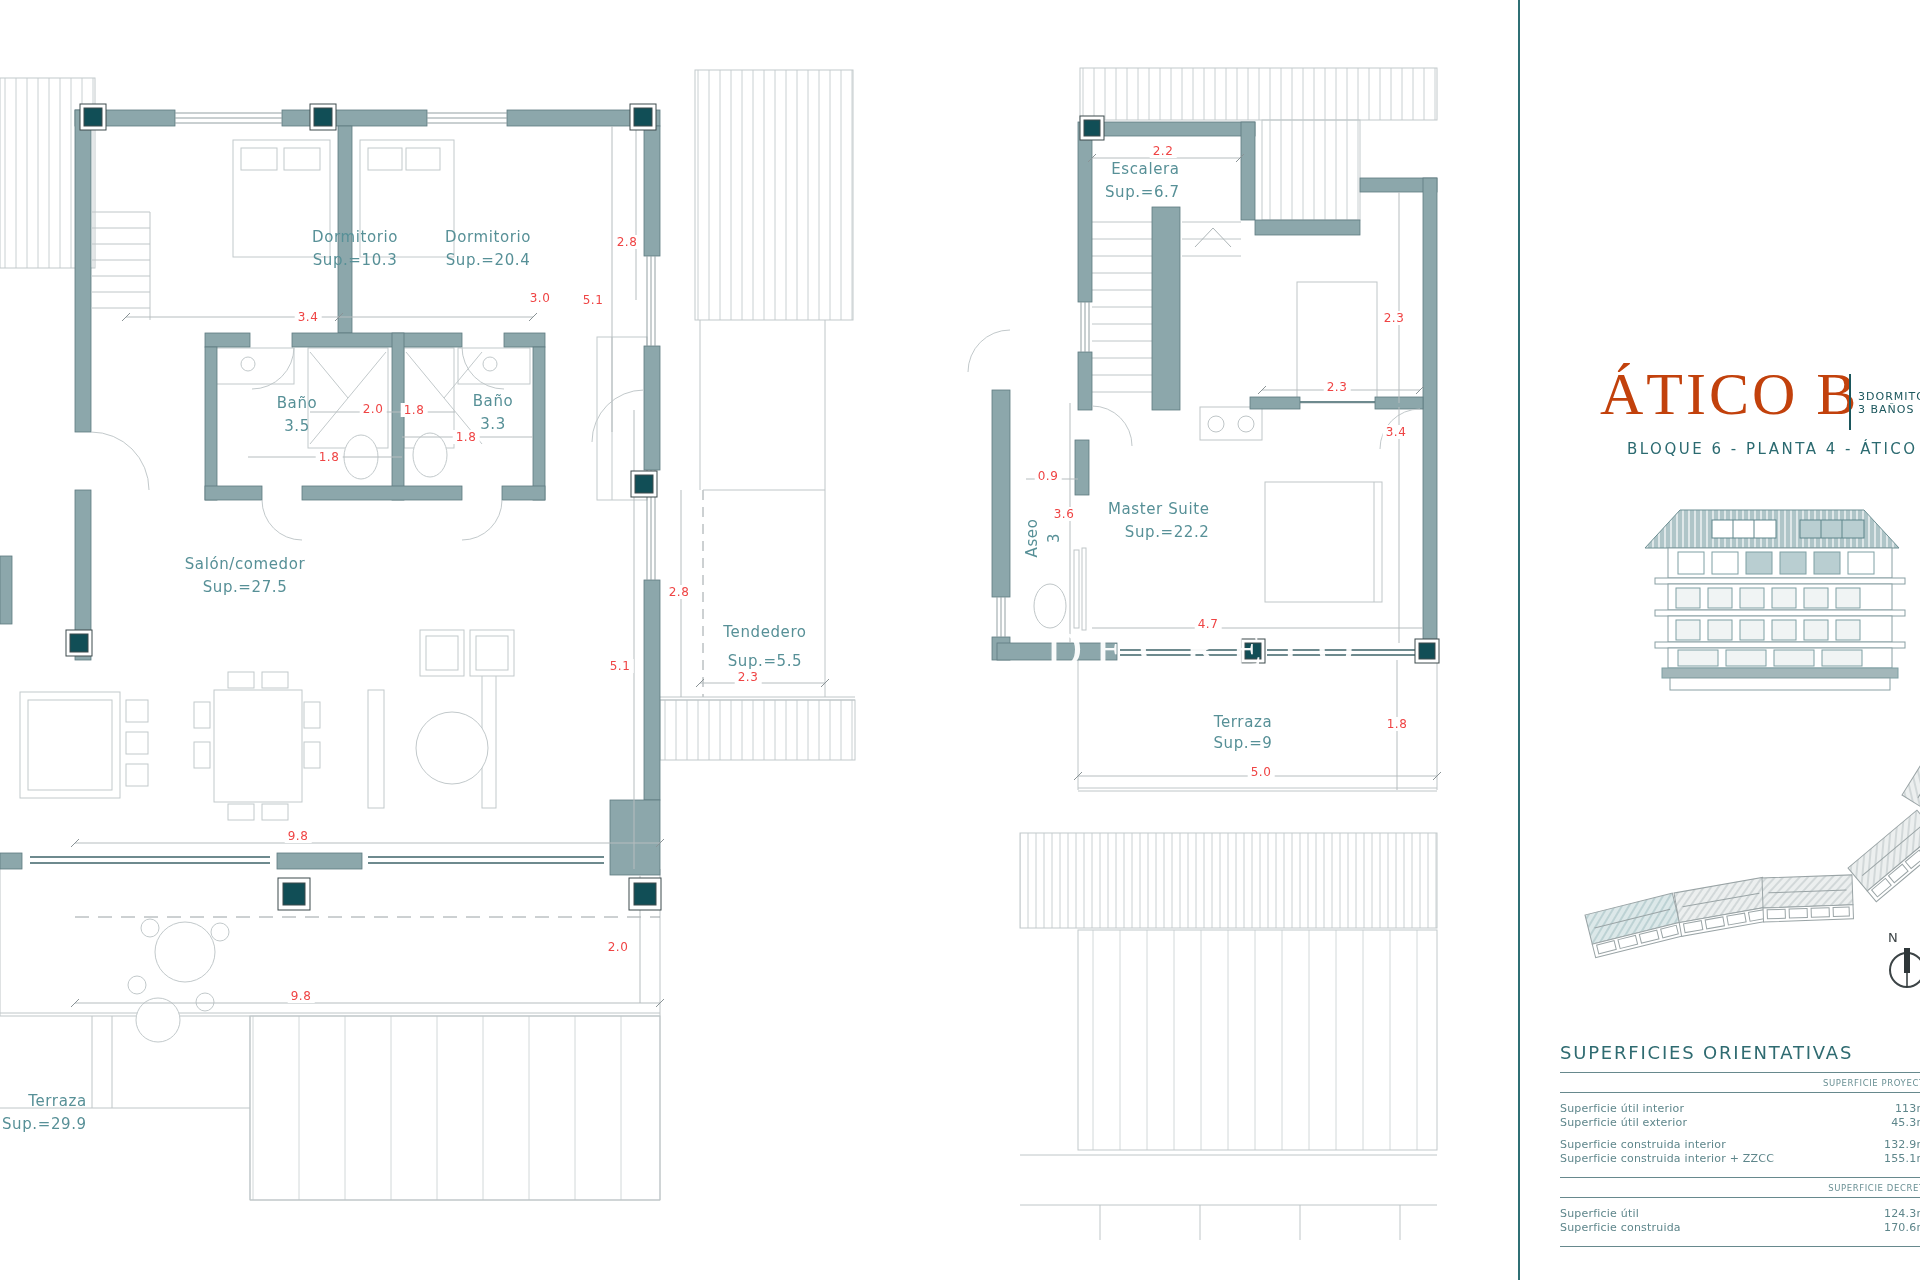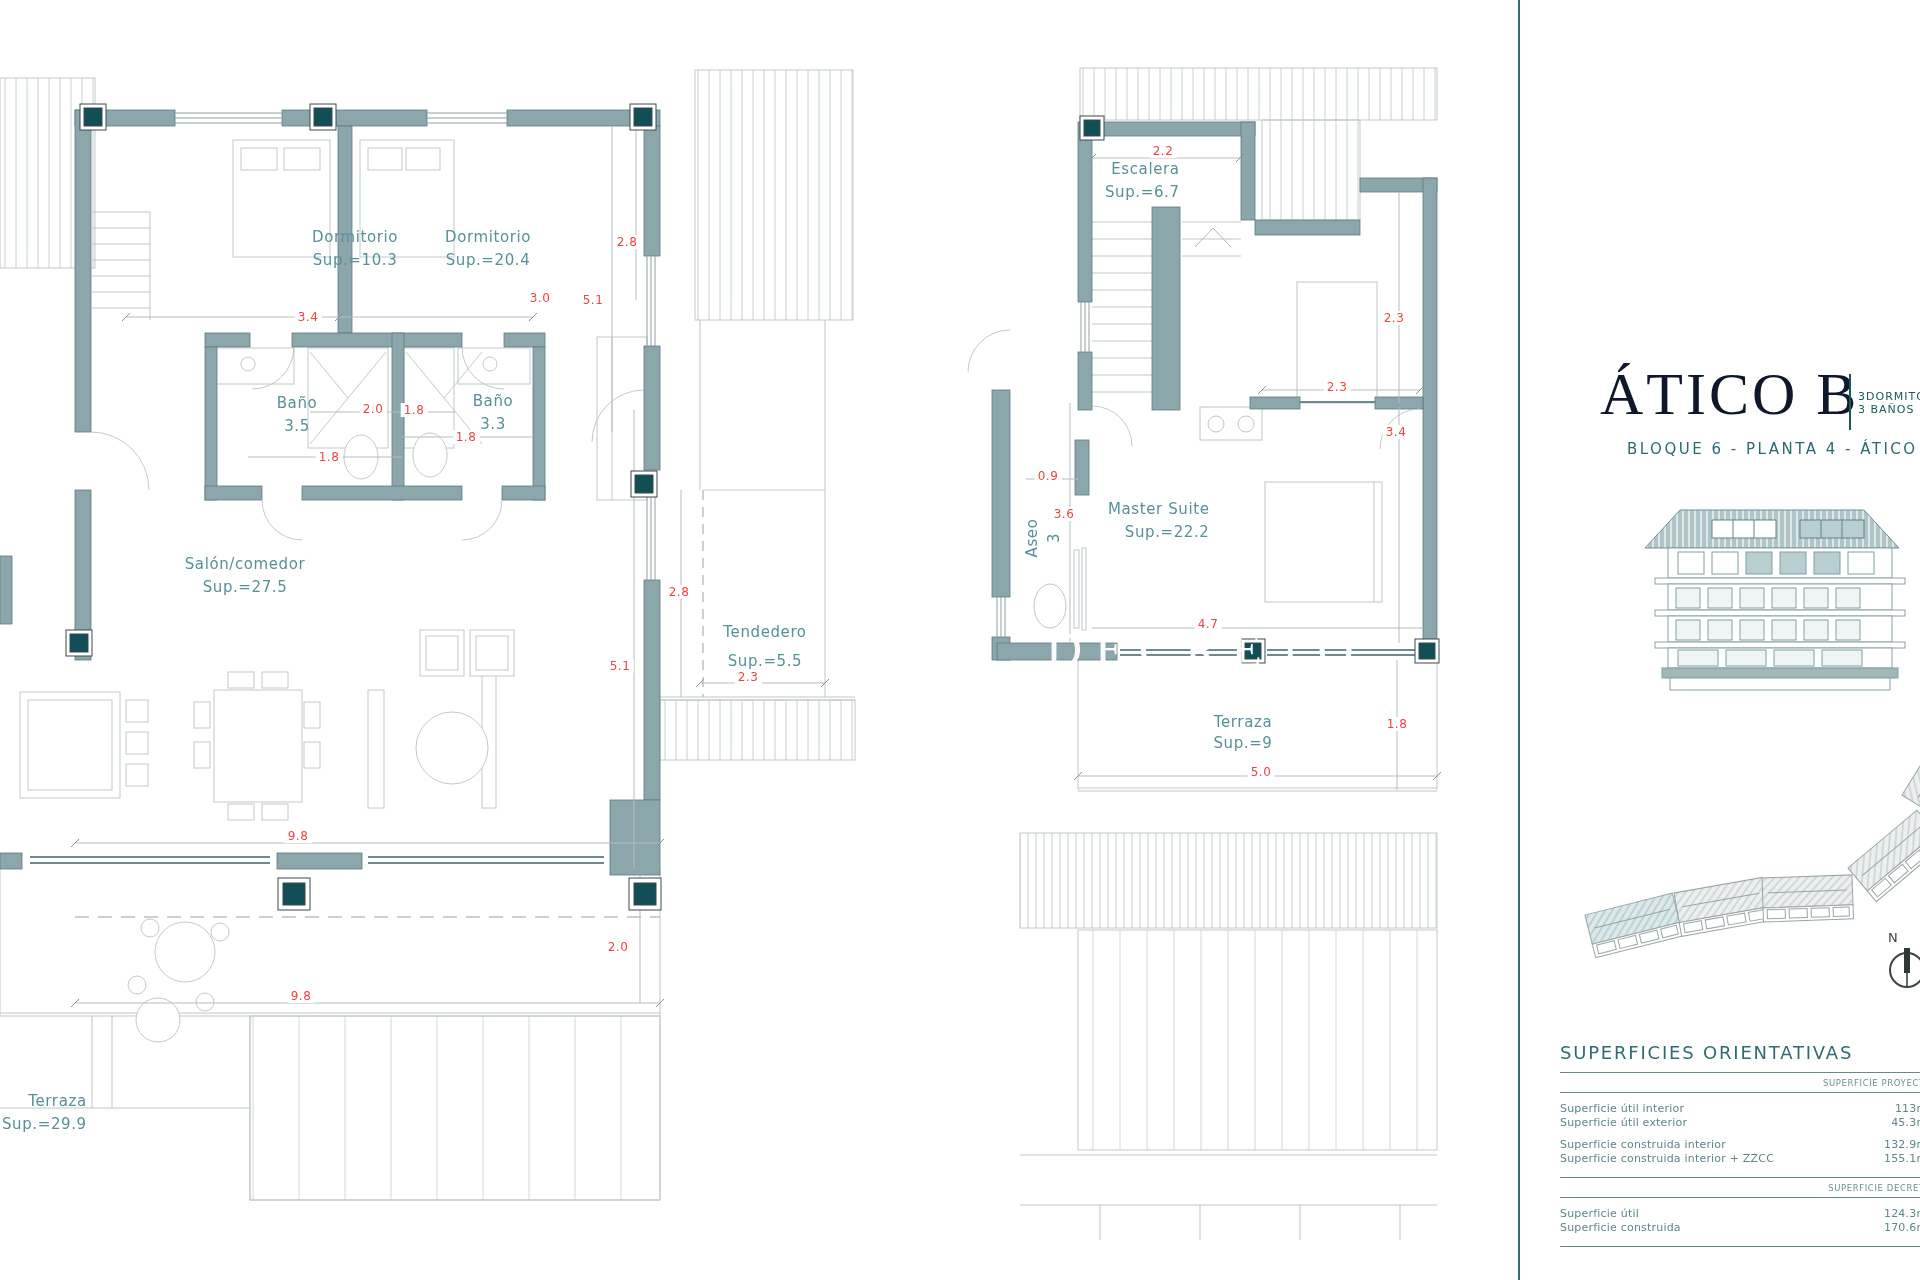--- a/index.html
+++ b/index.html
@@ -8,21 +8,21 @@
   .room{position:absolute;transform:translateX(-50%);color:#579097;font-size:15px;line-height:23px;
         letter-spacing:.6px;text-align:center;white-space:nowrap;z-index:4}
   .room span{display:block}
   .room.la{transform:none;text-align:right}
   .dim{position:absolute;transform:translate(-50%,-50%);font-size:12px;color:#ef4444;background:#fff;
        padding:0 3px;letter-spacing:.5px;white-space:nowrap;z-index:3}
   .vroom{position:absolute;transform:translate(-50%,-50%) rotate(-90deg);color:#579097;font-size:15px;
          letter-spacing:.6px;white-space:nowrap;z-index:4}
   .divider{position:absolute;left:1518px;top:0;width:2px;height:1280px;background:#2F6F74}
   .title-big{position:absolute;left:1600px;top:360px;font-family:"Liberation Serif",serif;
-             font-size:60px;color:#0f172a;letter-spacing:3px;white-space:nowrap;z-index:4}
+             font-size:60px;color:#c2410c;letter-spacing:3px;white-space:nowrap;z-index:4}
   .title-bar{position:absolute;left:1849px;top:374px;width:2px;height:56px;background:#1C575D;z-index:4}
   .title-side{position:absolute;left:1858px;top:390px;font-size:11px;color:#1C575D;letter-spacing:1px;
               line-height:13px;white-space:nowrap;z-index:4}
   .subtitle{position:absolute;left:1627px;top:440px;font-size:15px;color:#2B6A70;letter-spacing:2.5px;
             white-space:nowrap;z-index:4}
   .tbl{position:absolute;left:1560px;top:1042px;width:372px;z-index:4}
   .tbl-title{font-size:18px;letter-spacing:1.8px;color:#2F6B71;margin:0 0 9px 0;font-weight:400}
   .tline{border-top:1px solid #67898D;height:0}
   .thead{text-align:right;font-size:8.5px;letter-spacing:.6px;color:#6A9094;padding:5px 0 4px 0}
   .trow{display:flex;justify-content:space-between;font-size:11px;line-height:13.5px;color:#5E868B;

